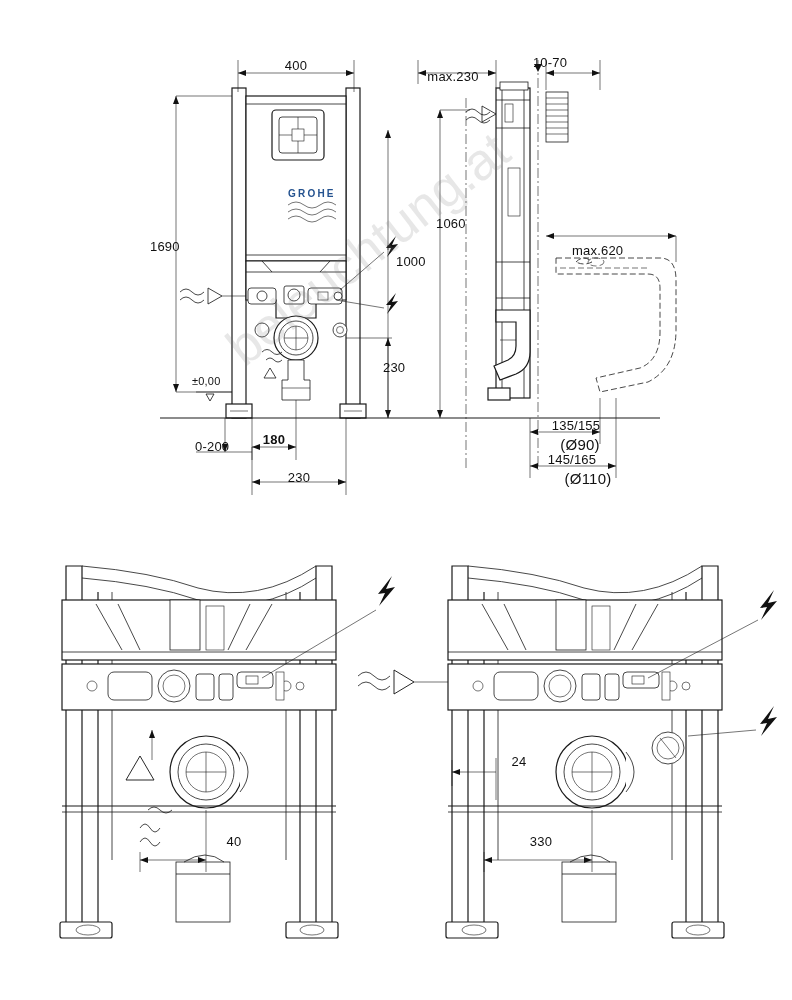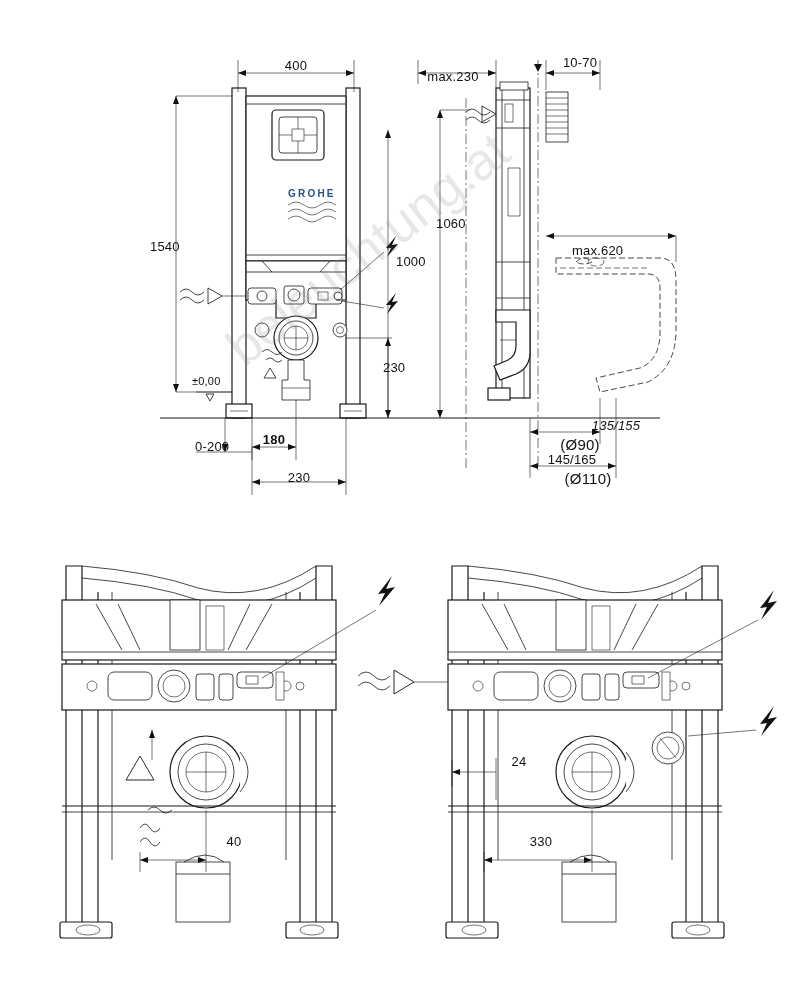--- a/index.html
+++ b/index.html
@@ -407,31 +407,31 @@
     </g>
 
   </svg>
 
   <div class="brand" style="left:288px; top:188px;">GROHE</div>
 
   <div class="watermark">beleuchtung.at</div>
 
   <div class="dim center" style="left:296px; top:58px;">400</div>
   <div class="dim center" style="left:453px; top:54px;margin-top:15px;">max.230</div>
-  <div class="dim center" style="left:580px; top:55px;">10-70</div>
-  <div class="dim" style="left:150px; top:239px;">1540</div>
+  <div class="dim center" style="left:550px; top:55px;">10-70</div>
+  <div class="dim" style="left:150px; top:239px;">1690</div>
   <div class="dim" style="left:436px; top:216px;">1060</div>
   <div class="dim" style="left:396px; top:254px;">1000</div>
   <div class="dim" style="left:572px; top:224px;margin-top:19px;">max.620</div>
   <div class="dim" style="left:383px; top:360px;">230</div>
   <div class="dim" style="left:192px; top:375px; font-size:11px;">±0,00</div>
   <div class="dim" style="left:195px; top:439px;">0-200</div>
   <div class="dim center" style="left:274px; top:432px;font-weight:bold;">180</div>
   <div class="dim center" style="left:299px; top:470px;">230</div>
-  <div class="dim center" style="left:616px; top:418px;font-style:italic;">135/155</div>
+  <div class="dim center" style="left:576px; top:418px;">135/155</div>
   <div class="dim small center" style="left:580px; top:436px;">(Ø90)</div>
   <div class="dim center" style="left:572px; top:452px;">145/165</div>
   <div class="dim small center" style="left:588px; top:470px;">(Ø110)</div>
 
   <div class="dim center" style="left:234px; top:834px;">40</div>
   <div class="dim center" style="left:519px; top:754px;">24</div>
   <div class="dim center" style="left:541px; top:834px;">330</div>
 
 </div>
 

